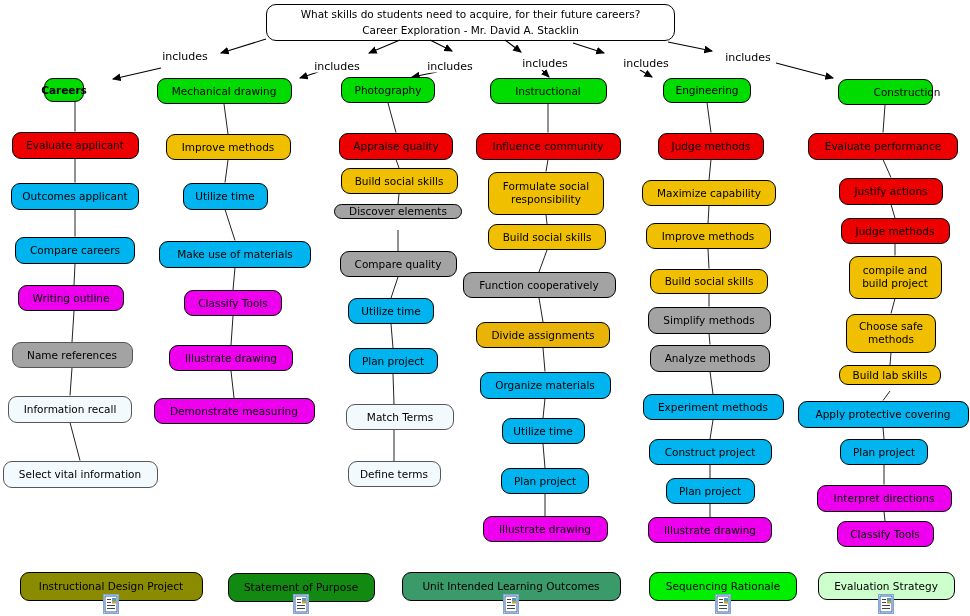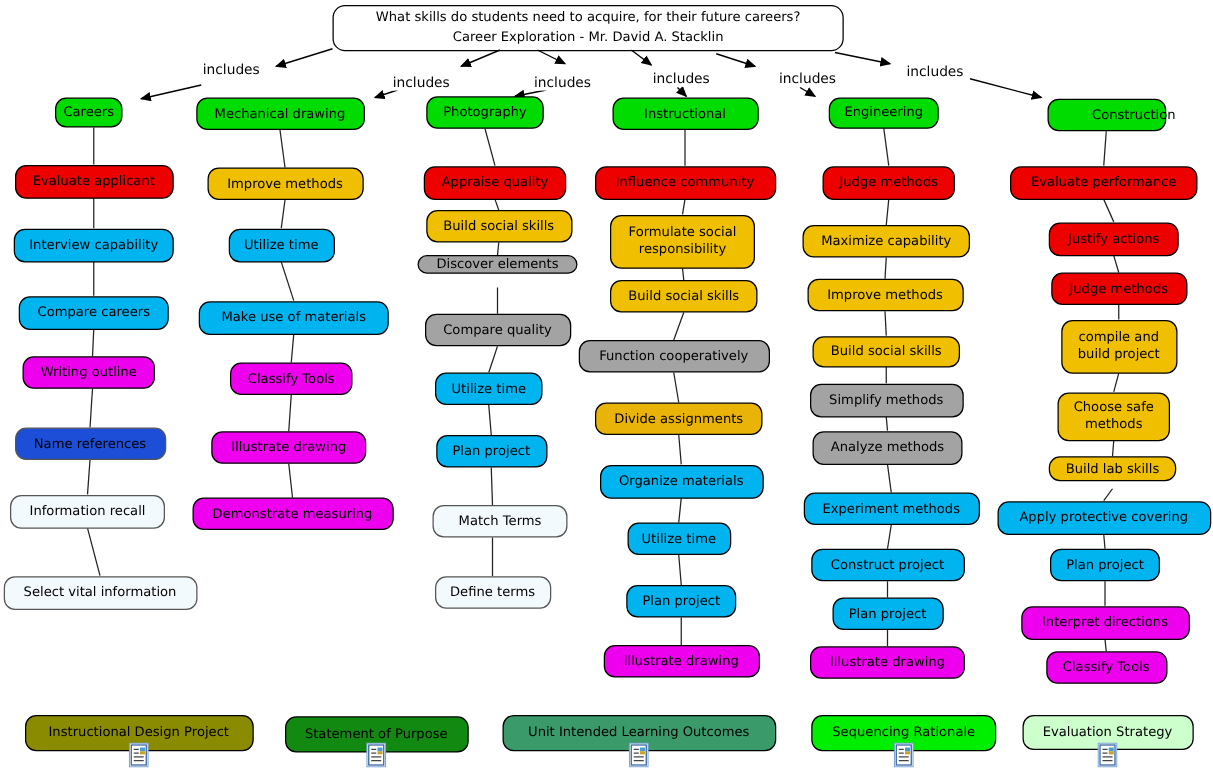--- a/index.html
+++ b/index.html
@@ -97,26 +97,26 @@
         <line x1="776" y1="63" x2="833" y2="78" marker-end="url(#ah)"></line>
       </g>
   </svg>
 
   <div class="title-box">
     <div>What skills do students need to acquire, for their future careers?</div>
     <div>Career Exploration - Mr. David A. Stacklin</div>
   </div>
 
   <div id="nodes-layer">
-      <div class="node" style="left: 44px; top: 78px; width: 54px; height: 24px; background: rgb(0, 219, 0);">Careers</div>
+      <div class="node" style="left: 44px; top: 78px; width: 40px; height: 24px; background: rgb(0, 219, 0); font-weight: bold;">Careers</div>
       <div class="node" style="left: 11.5px; top: 131.5px; width: 127px; height: 27px; background: rgb(238, 0, 0);">Evaluate applicant</div>
-      <div class="node" style="left: 11px; top: 182.5px; width: 128px; height: 27px; background: rgb(0, 180, 240);">Interview capability</div>
+      <div class="node" style="left: 11px; top: 182.5px; width: 128px; height: 27px; background: rgb(0, 180, 240);">Outcomes applicant</div>
       <div class="node" style="left: 15px; top: 236.5px; width: 120px; height: 27px; background: rgb(0, 180, 240);">Compare careers</div>
       <div class="node" style="left: 18px; top: 285px; width: 106px; height: 26px; background: rgb(238, 0, 238);">Writing outline</div>
-      <div class="node light" style="left: 11.5px; top: 342px; width: 121px; height: 26px; background: #1d4ed8;">Name references</div>
+      <div class="node light" style="left: 11.5px; top: 342px; width: 121px; height: 26px; background: #a3a3a3;">Name references</div>
       <div class="node light" style="left: 8px; top: 395.5px; width: 124px; height: 27px; background: rgb(243, 250, 253);">Information recall</div>
       <div class="node light" style="left: 2.5px; top: 460.5px; width: 155px; height: 27px; background: rgb(243, 250, 253);">Select vital information</div>
       <div class="node" style="left: 156.5px; top: 78px; width: 135px; height: 26px; background: rgb(0, 219, 0);">Mechanical drawing</div>
       <div class="node" style="left: 165.5px; top: 134px; width: 125px; height: 26px; background: rgb(240, 192, 0);">Improve methods</div>
       <div class="node" style="left: 182.5px; top: 182.5px; width: 85px; height: 27px; background: rgb(0, 180, 240);">Utilize time</div>
       <div class="node" style="left: 159px; top: 240.5px; width: 152px; height: 27px; background: rgb(0, 180, 240);">Make use of materials</div>
       <div class="node" style="left: 184px; top: 290px; width: 98px; height: 26px; background: rgb(238, 0, 238);">Classify Tools</div>
       <div class="node" style="left: 169px; top: 345px; width: 124px; height: 26px; background: rgb(238, 0, 238);">Illustrate drawing</div>
       <div class="node" style="left: 153.5px; top: 398px; width: 161px; height: 26px; background: rgb(238, 0, 238);">Demonstrate measuring</div>
       <div class="node" style="left: 341px; top: 77px; width: 94px; height: 26px; background: rgb(0, 219, 0);">Photography</div>

